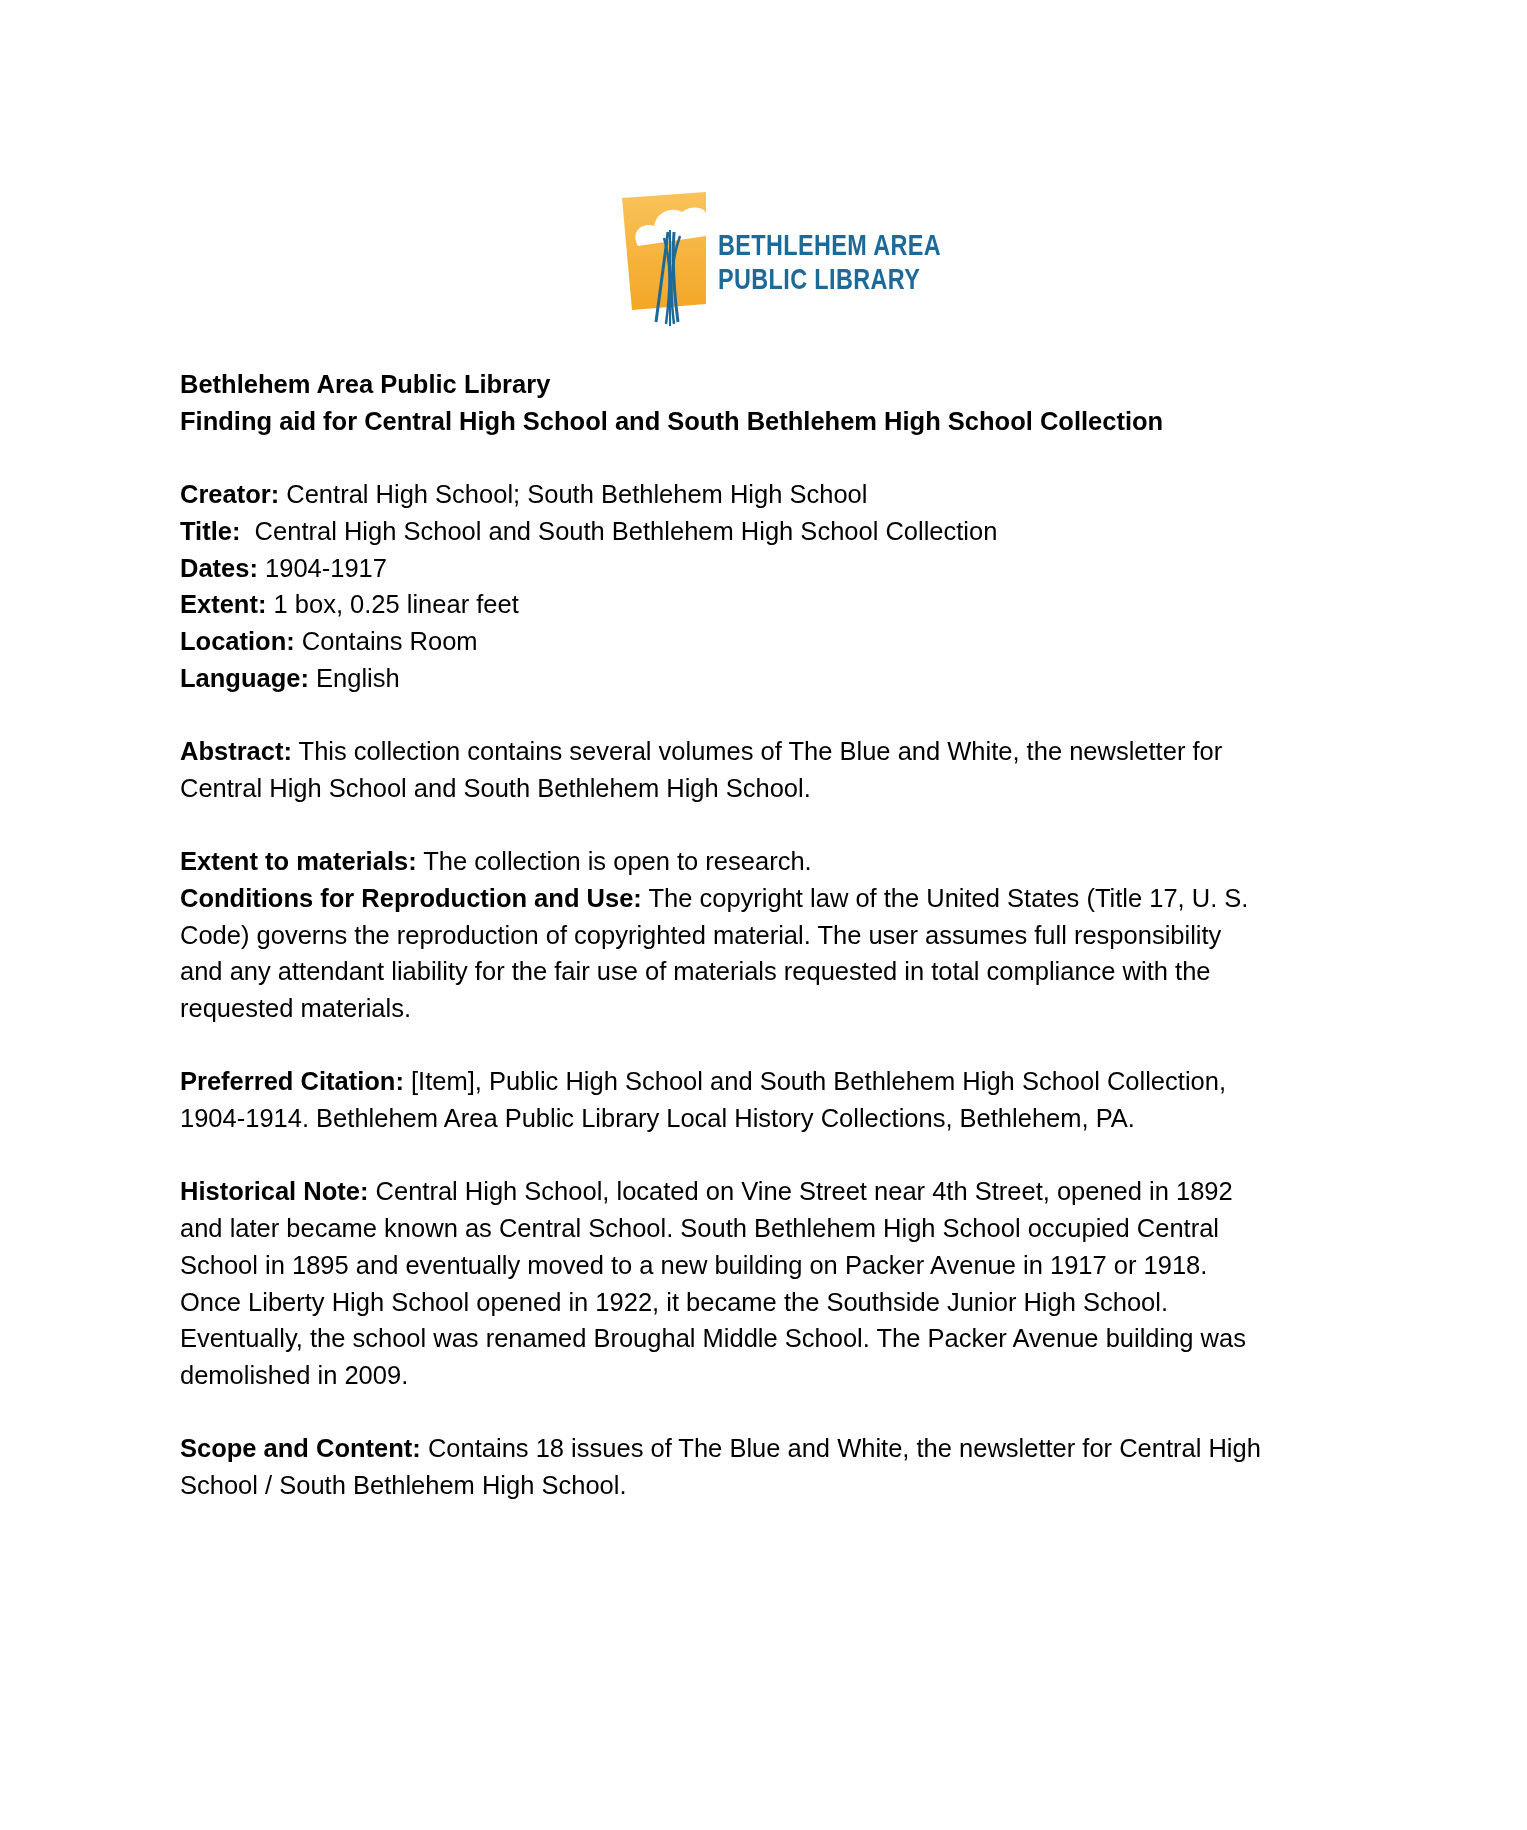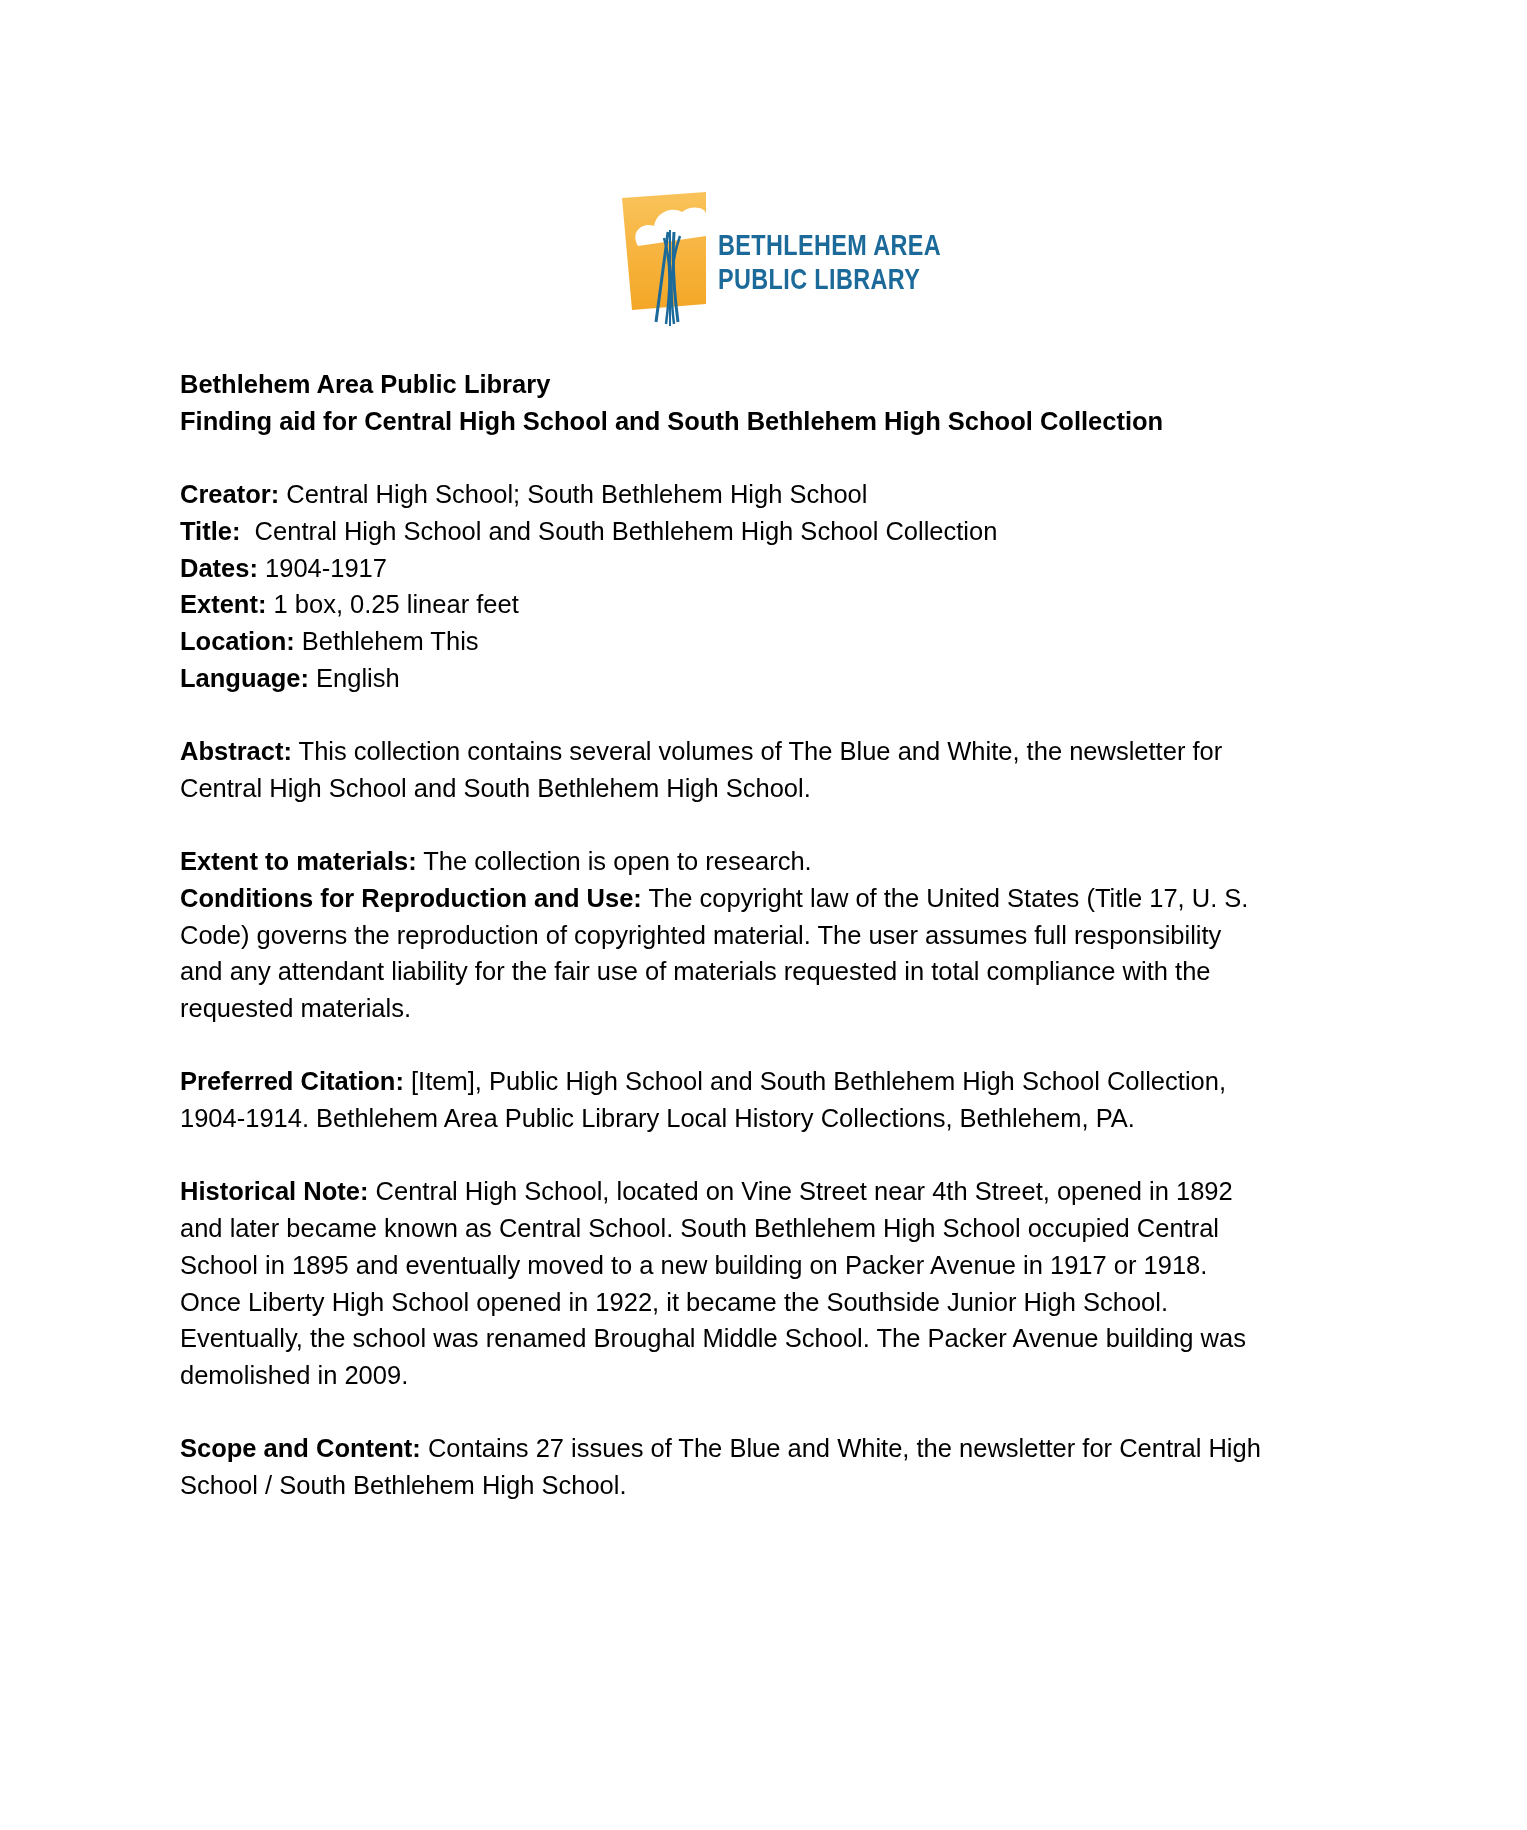--- a/index.html
+++ b/index.html
@@ -41,21 +41,21 @@
 
 <div class="content">
   <div class="line b">Bethlehem Area Public Library</div>
   <div class="line b">Finding aid for Central High School and South Bethlehem High School Collection</div>
   <div class="gap"></div>
 
   <div class="line"><span class="b">Creator:</span><span style="white-space:pre"> Central High School; South Bethlehem High School</span></div>
   <div class="line"><span class="b">Title:</span><span style="white-space:pre">  Central High School and South Bethlehem High School Collection</span></div>
   <div class="line"><span class="b">Dates:</span><span style="white-space:pre"> 1904-1917</span></div>
   <div class="line"><span class="b">Extent:</span><span style="white-space:pre"> 1 box, 0.25 linear feet</span></div>
-  <div class="line"><span class="b">Location:</span><span style="white-space:pre"> Bethlehem This</span></div>
+  <div class="line"><span class="b">Location:</span><span style="white-space:pre"> Contains Room</span></div>
   <div class="line"><span class="b">Language:</span><span style="white-space:pre"> English</span></div>
   <div class="gap"></div>
 
   <div>
     <div class="line"><span class="b">Abstract:</span><span style="white-space:pre"> This collection contains several volumes of The Blue and White, the newsletter for</span></div>
     <div class="line">Central High School and South Bethlehem High School.</div>
   </div>
   <div class="gap"></div>
 
   <div class="line"><span class="b">Extent to materials:</span><span style="white-space:pre"> The collection is open to research.</span></div>
@@ -77,18 +77,18 @@
     <div class="line"><span class="b">Historical Note:</span><span style="white-space:pre"> Central High School, located on Vine Street near 4th Street, opened in 1892</span></div>
     <div class="line">and later became known as Central School. South Bethlehem High School occupied Central</div>
     <div class="line">School in 1895 and eventually moved to a new building on Packer Avenue in 1917 or 1918.</div>
     <div class="line">Once Liberty High School opened in 1922, it became the Southside Junior High School.</div>
     <div class="line">Eventually, the school was renamed Broughal Middle School. The Packer Avenue building was</div>
     <div class="line">demolished in 2009.</div>
   </div>
   <div class="gap"></div>
 
   <div>
-    <div class="line"><span class="b">Scope and Content:</span><span style="white-space:pre"> Contains 27 issues of The Blue and White, the newsletter for Central High</span></div>
+    <div class="line"><span class="b">Scope and Content:</span><span style="white-space:pre"> Contains 18 issues of The Blue and White, the newsletter for Central High</span></div>
     <div class="line">School / South Bethlehem High School.</div>
   </div>
   <div class="gap"></div>
 
 </div>
 
 </body></html>

